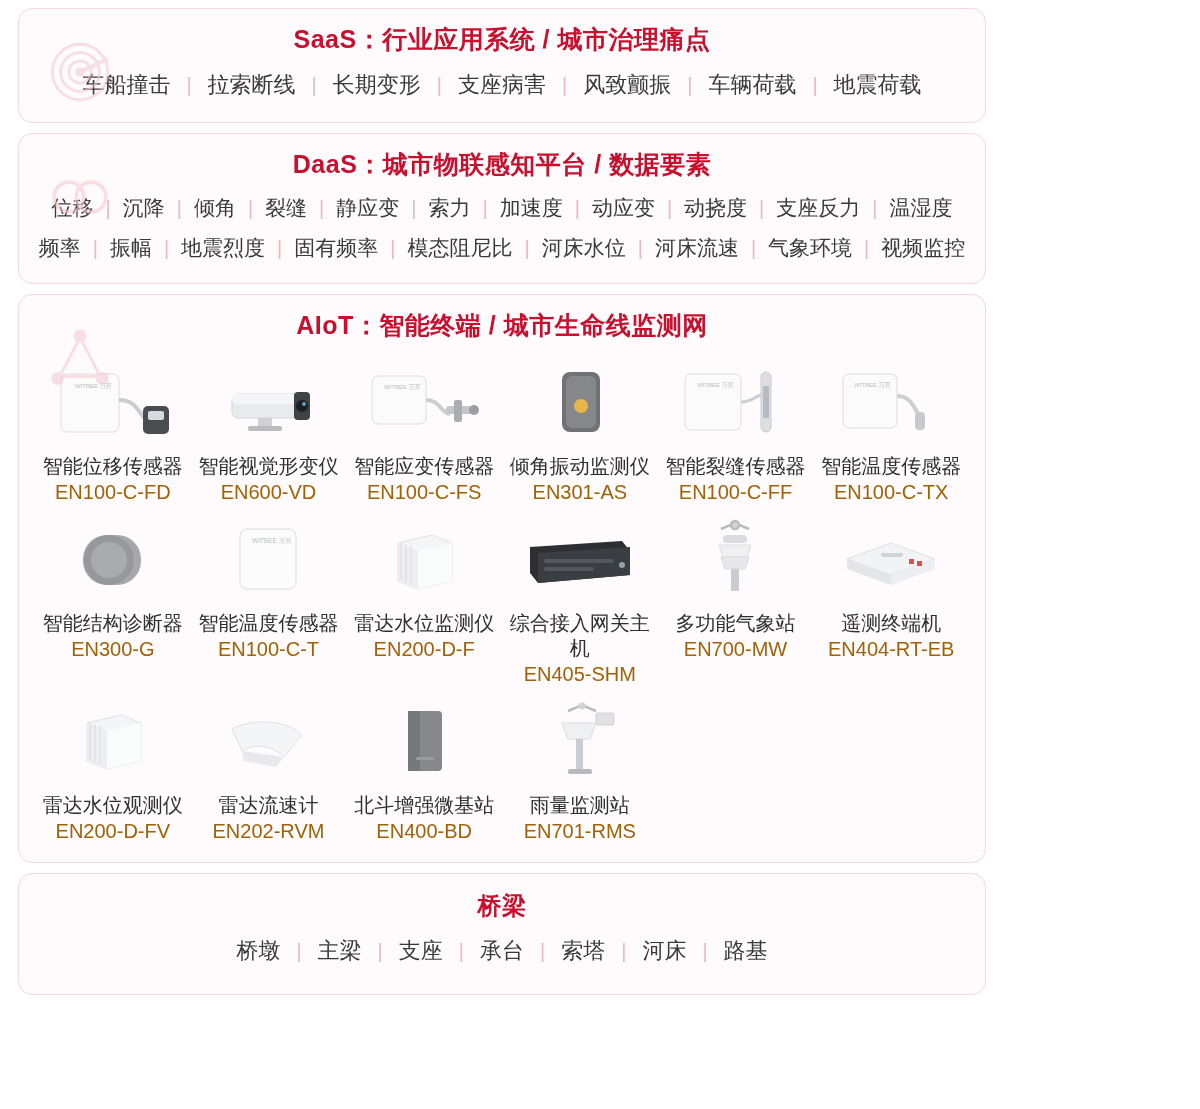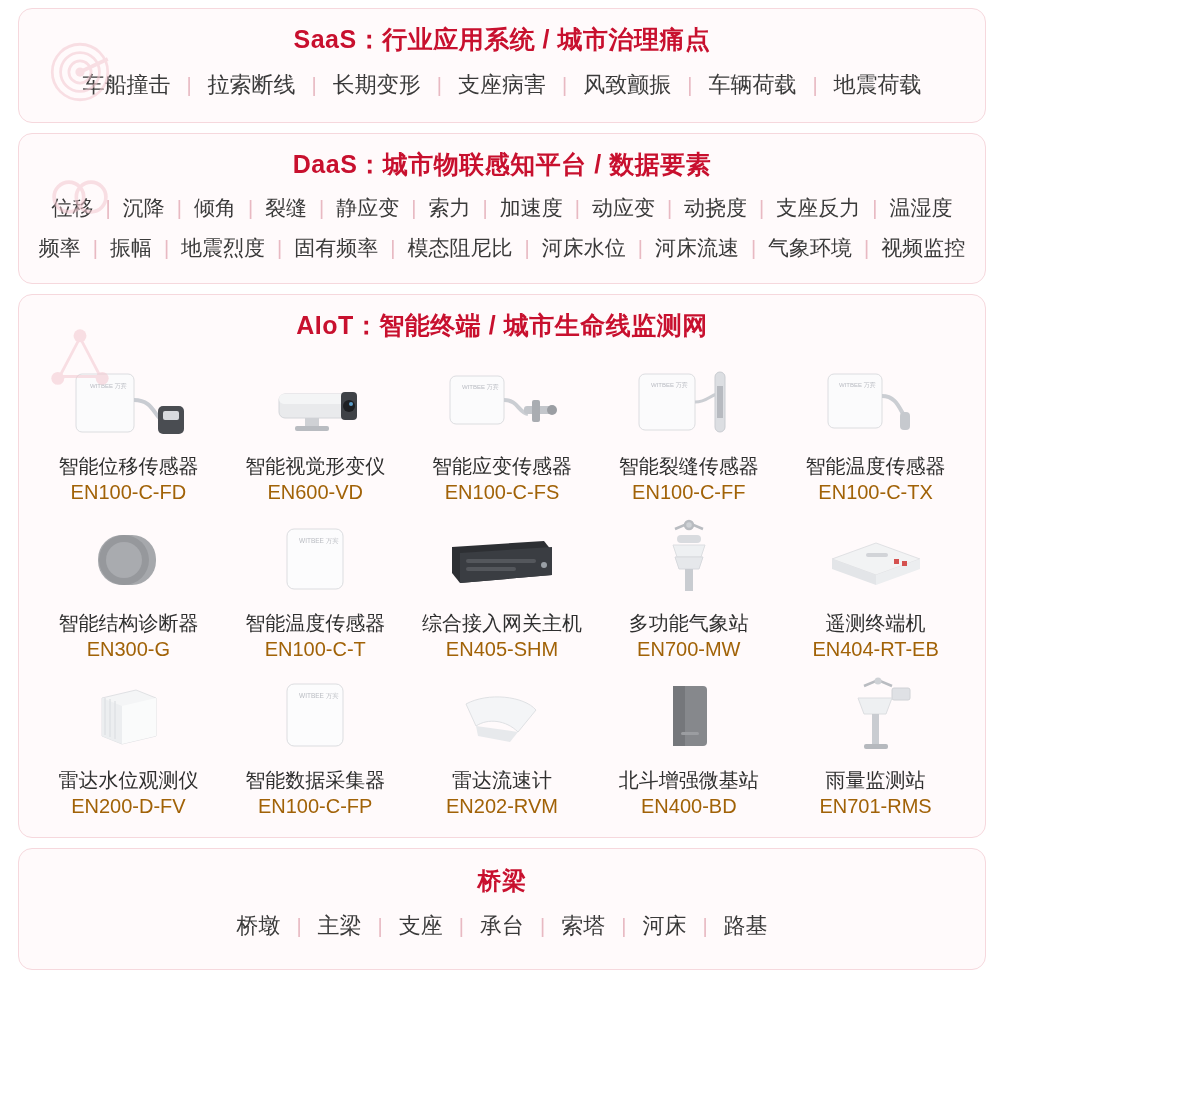--- a/index.html
+++ b/index.html
@@ -83,21 +83,21 @@
     display: flex;
     flex-direction: column;
     gap: 2px;
     padding: 2px 20px 16px 20px;
   }
   .chips-block .chip { font-size: 21px; padding: 5px 12px; }
 
   
   .device-grid {
     display: grid;
-    grid-template-columns: repeat(5, 1fr);
+    grid-template-columns: repeat(6, 1fr);
     row-gap: 6px;
     column-gap: 0px;
     padding: 6px 16px 18px 16px;
   }
   .device {
     display: flex;
     flex-direction: column;
     align-items: center;
     text-align: center;
   }
@@ -266,20 +266,31 @@
             <path d="M72 44 C86 44 86 56 96 58" stroke="#cbced3" stroke-width="4" fill="none"></path>
             <rect x="92" y="50" width="30" height="8" rx="3" fill="#c3c6cb"></rect>
             <rect x="100" y="44" width="8" height="22" rx="2" fill="#a9acb1"></rect>
             <circle cx="120" cy="54" r="5" fill="#9b9ea3"></circle>
           </svg>
         </div>
         <div class="device-name">智能应变传感器</div>
         <div class="device-model">EN100-C-FS</div>
       </div>
 
+      <div class="device">
+        <div class="device-img">
+          <svg width="140" height="92" viewBox="0 0 140 92">
+            <rect x="52" y="16" width="38" height="60" rx="8" fill="#6f7175"></rect>
+            <rect x="56" y="20" width="30" height="52" rx="6" fill="#85878b"></rect>
+            <circle cx="71" cy="50" r="7" fill="#e7b64a"></circle>
+          </svg>
+        </div>
+        <div class="device-name">倾角振动监测仪</div>
+        <div class="device-model">EN301-AS</div>
+      </div>
 
       <div class="device">
         <div class="device-img">
           <svg width="140" height="92" viewBox="0 0 140 92">
             <rect x="20" y="18" width="56" height="56" rx="6" fill="#fbfbfc" stroke="#dcdde0"></rect>
             <text x="32" y="31" font-size="6" fill="#b9bcc2">WITBEE 万宾</text>
             <path d="M76 46 C88 46 90 40 98 38" stroke="#cbced3" stroke-width="3" fill="none"></path>
             <rect x="96" y="16" width="10" height="60" rx="5" fill="#dcdee2" stroke="#c9ccd1"></rect>
             <rect x="98" y="30" width="6" height="32" fill="#b7bac0"></rect>
           </svg>
@@ -317,20 +328,34 @@
         <div class="device-img">
           <svg width="140" height="92" viewBox="0 0 140 92">
             <rect x="42" y="16" width="56" height="60" rx="7" fill="#fcfcfd" stroke="#dcdde0"></rect>
             <text x="54" y="30" font-size="6.5" fill="#b9bcc2">WITBEE 万宾</text>
           </svg>
         </div>
         <div class="device-name">智能温度传感器</div>
         <div class="device-model">EN100-C-T</div>
       </div>
 
+      <div class="device">
+        <div class="device-img">
+          <svg width="140" height="92" viewBox="0 0 140 92">
+            <path d="M44 30 L78 22 L98 30 L98 68 L64 76 L44 68 Z" fill="#f4f5f6" stroke="#e0e1e4"></path>
+            <path d="M44 30 L64 38 L64 76 L44 68 Z" fill="#eceef0"></path>
+            <g stroke="#dfe1e4" stroke-width="1.4">
+              <path d="M47 30 L47 67 M52 31 L52 69 M57 33 L57 71"></path>
+            </g>
+            <path d="M64 38 L98 30 L98 68 L64 76 Z" fill="#fafbfb"></path>
+          </svg>
+        </div>
+        <div class="device-name">雷达水位监测仪</div>
+        <div class="device-model">EN200-D-F</div>
+      </div>
 
       <div class="device">
         <div class="device-img">
           <svg width="140" height="92" viewBox="0 0 140 92">
             <path d="M20 34 L112 28 L120 38 L120 62 L28 70 L20 60 Z" fill="#2d2f33"></path>
             <path d="M28 40 L120 34 L120 62 L28 70 Z" fill="#3a3d42"></path>
             <rect x="34" y="46" width="70" height="4" rx="2" fill="#54575c"></rect>
             <rect x="34" y="54" width="50" height="4" rx="2" fill="#54575c"></rect>
             <circle cx="112" cy="52" r="3" fill="#9aa0a6"></circle>
           </svg>
@@ -379,30 +404,20 @@
             <g stroke="#dfe1e4" stroke-width="1.4">
               <path d="M47 28 L47 65 M52 29 L52 67 M57 31 L57 69"></path>
             </g>
             <path d="M64 36 L98 28 L98 66 L64 74 Z" fill="#fafbfb"></path>
           </svg>
         </div>
         <div class="device-name">雷达水位观测仪</div>
         <div class="device-model">EN200-D-FV</div>
       </div>
 
-      <div class="device">
-        <div class="device-img">
-          <svg width="140" height="92" viewBox="0 0 140 92">
-            <rect x="42" y="14" width="56" height="62" rx="7" fill="#fcfcfd" stroke="#dcdde0"></rect>
-            <text x="54" y="28" font-size="6.5" fill="#b9bcc2">WITBEE 万宾</text>
-          </svg>
-        </div>
-        <div class="device-name">智能数据采集器</div>
-        <div class="device-model">EN100-C-FP</div>
-      </div>
 
       <div class="device">
         <div class="device-img">
           <svg width="140" height="92" viewBox="0 0 140 92">
             <path d="M34 34 C56 22 92 26 104 40 L86 62 C74 50 56 48 44 56 Z" fill="#f4f5f7" stroke="#dfe1e4"></path>
             <path d="M44 56 L86 62 L78 72 L46 66 Z" fill="#e7e9ec"></path>
           </svg>
         </div>
         <div class="device-name">雷达流速计</div>
         <div class="device-model">EN202-RVM</div>

